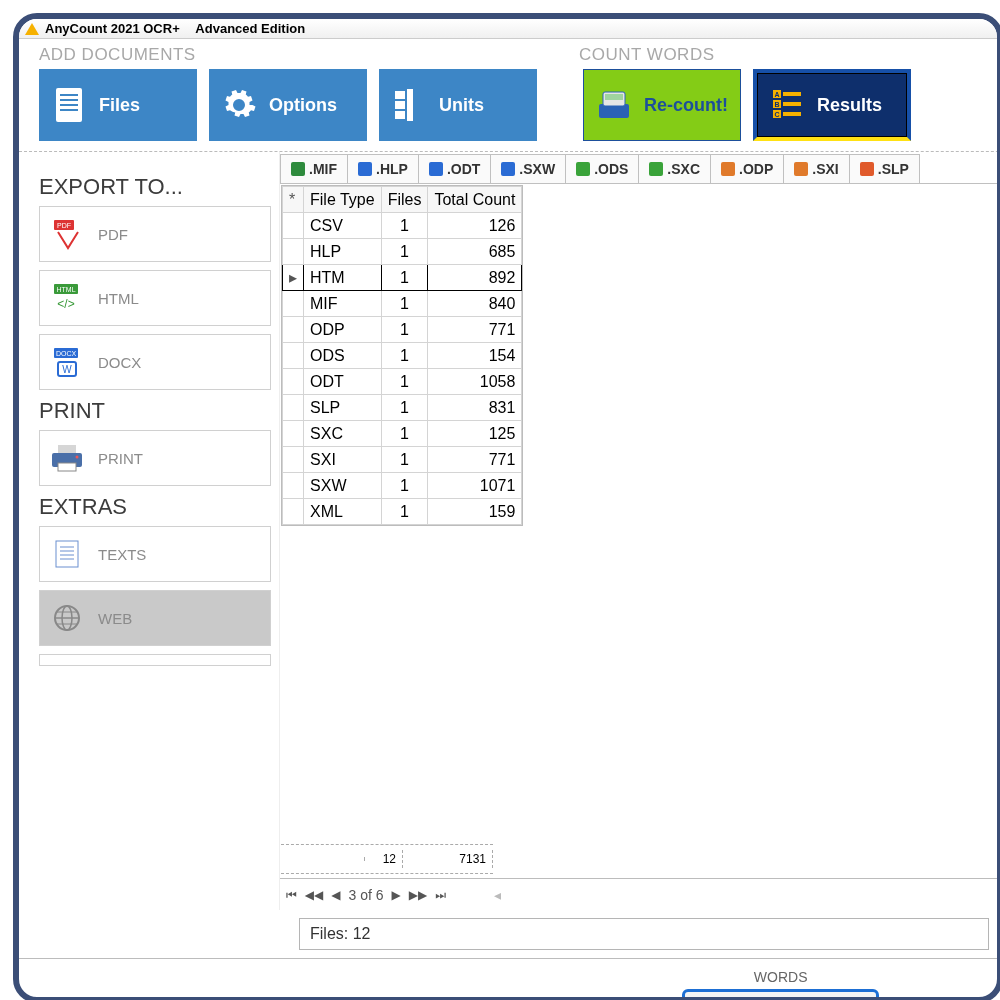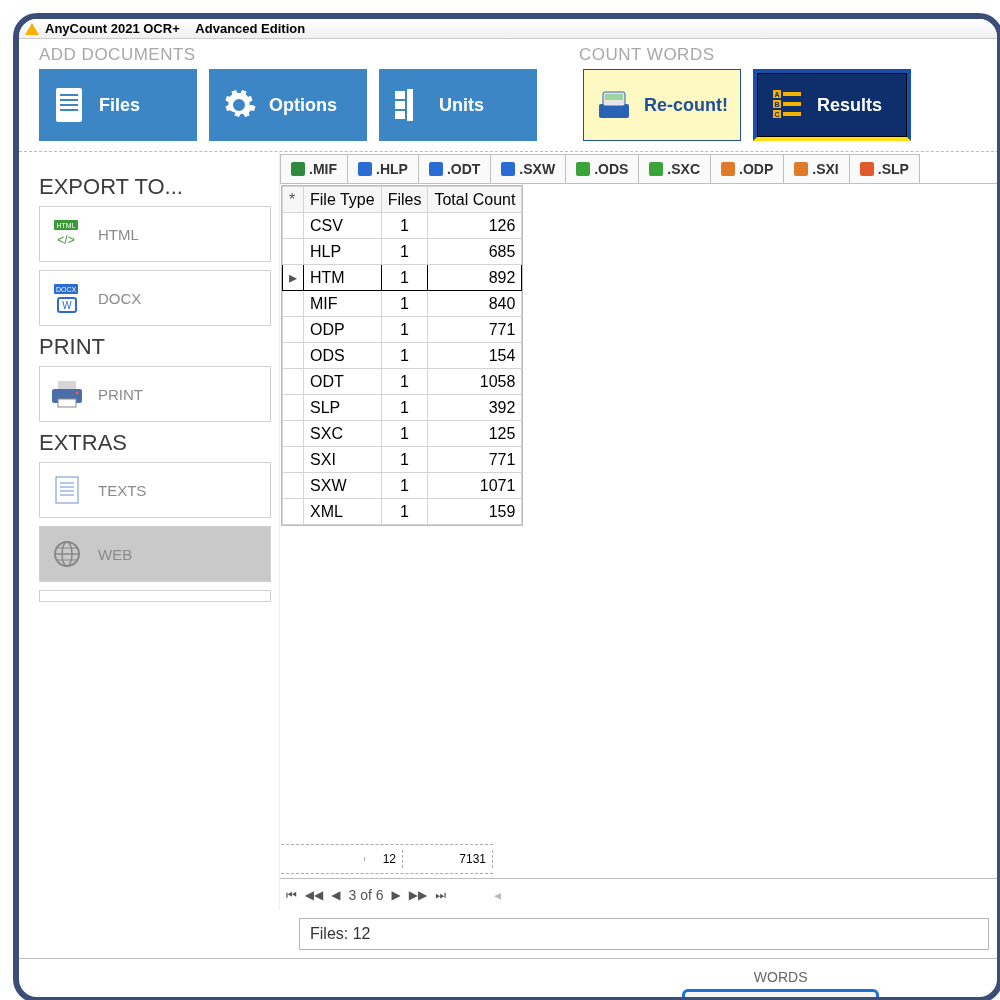--- a/index.html
+++ b/index.html
@@ -62,21 +62,21 @@
     color:#fff;
     display:flex;
     align-items:center;
     font-weight:bold;
     font-size:18px;
     padding-left:12px;
     gap:12px;
     cursor:pointer;
   }
   .tool-btn.recount {
-    background:#fef9c3;
+    background:#84cc16;
     color:#1d4f9b;
     border:1px solid #1d4f9b;
   }
   .tool-btn.results {
     background:#0e2f6c;
     color:#fff;
     border:4px solid #1650a8;
     border-bottom-color:#ffe113;
     box-shadow: inset 0 0 0 1px #000;
   }
@@ -306,20 +306,30 @@
       <span>Results</span>
     </div>
   </div>
 
   <div class="body">
     <div class="sidebar">
       <h3>EXPORT TO...</h3>
       <div class="side-item">
         <span class="side-icon">
               <svg width="30" height="32">
+                <rect x="2" y="2" width="20" height="10" rx="1" fill="#d33"></rect>
+                <text x="12" y="10" font-size="7" fill="#fff" text-anchor="middle">PDF</text>
+                <path d="M6 14 L16 30 L26 14" fill="none" stroke="#d33" stroke-width="2"></path>
+              </svg>
+            </span>
+        <span>PDF</span>
+      </div>
+      <div class="side-item">
+        <span class="side-icon">
+              <svg width="30" height="32">
                 <rect x="2" y="2" width="24" height="10" rx="1" fill="#3a9a3a"></rect>
                 <text x="14" y="10" font-size="7" fill="#fff" text-anchor="middle">HTML</text>
                 <text x="14" y="26" font-size="12" fill="#3a9a3a" text-anchor="middle">&lt;/&gt;</text>
               </svg>
             </span>
         <span>HTML</span>
       </div>
       <div class="side-item">
         <span class="side-icon">
               <svg width="30" height="32">
@@ -461,21 +471,21 @@
                   <tr>
                     <td class="row-mark"></td>
                     <td style="min-width:70px">ODT</td>
                     <td class="ctr" style="min-width:36px">1</td>
                     <td class="num" style="min-width:90px">1058</td>
                   </tr>
                   <tr>
                     <td class="row-mark"></td>
                     <td style="min-width:70px">SLP</td>
                     <td class="ctr" style="min-width:36px">1</td>
-                    <td class="num" style="min-width:90px">392</td>
+                    <td class="num" style="min-width:90px">831</td>
                   </tr>
                   <tr>
                     <td class="row-mark"></td>
                     <td style="min-width:70px">SXC</td>
                     <td class="ctr" style="min-width:36px">1</td>
                     <td class="num" style="min-width:90px">125</td>
                   </tr>
                   <tr>
                     <td class="row-mark"></td>
                     <td style="min-width:70px">SXI</td>

